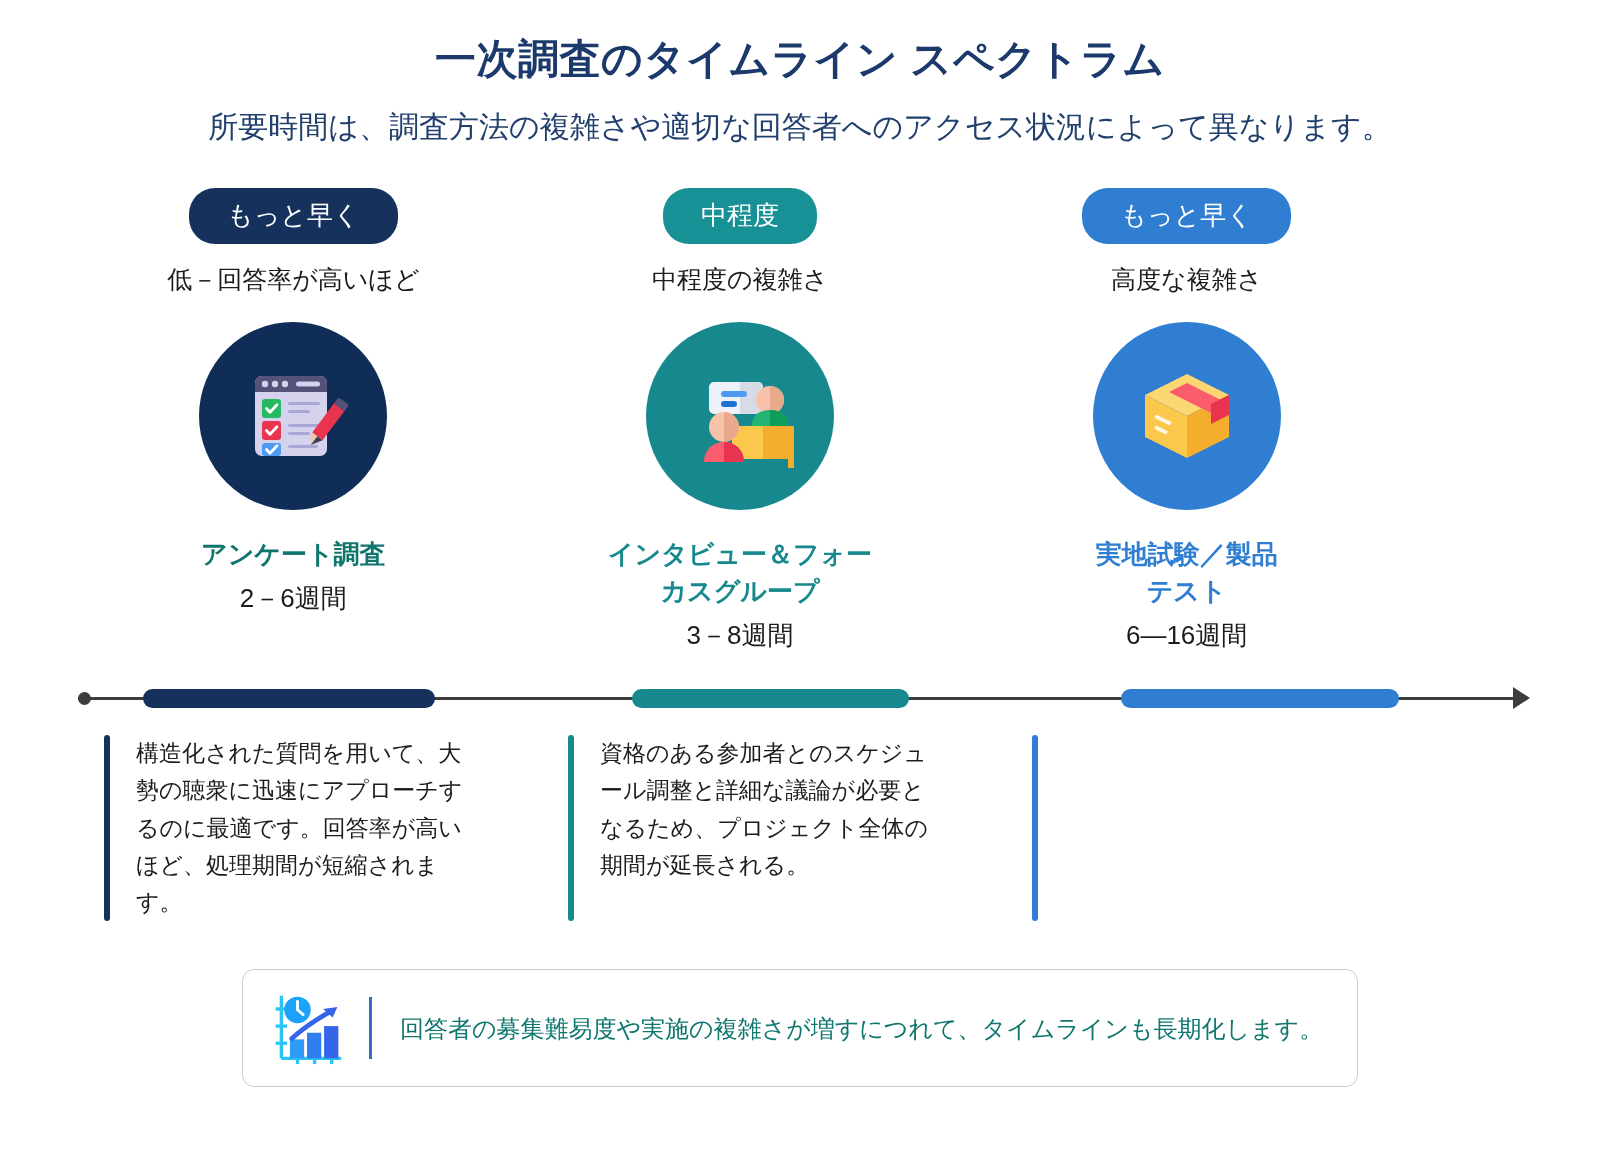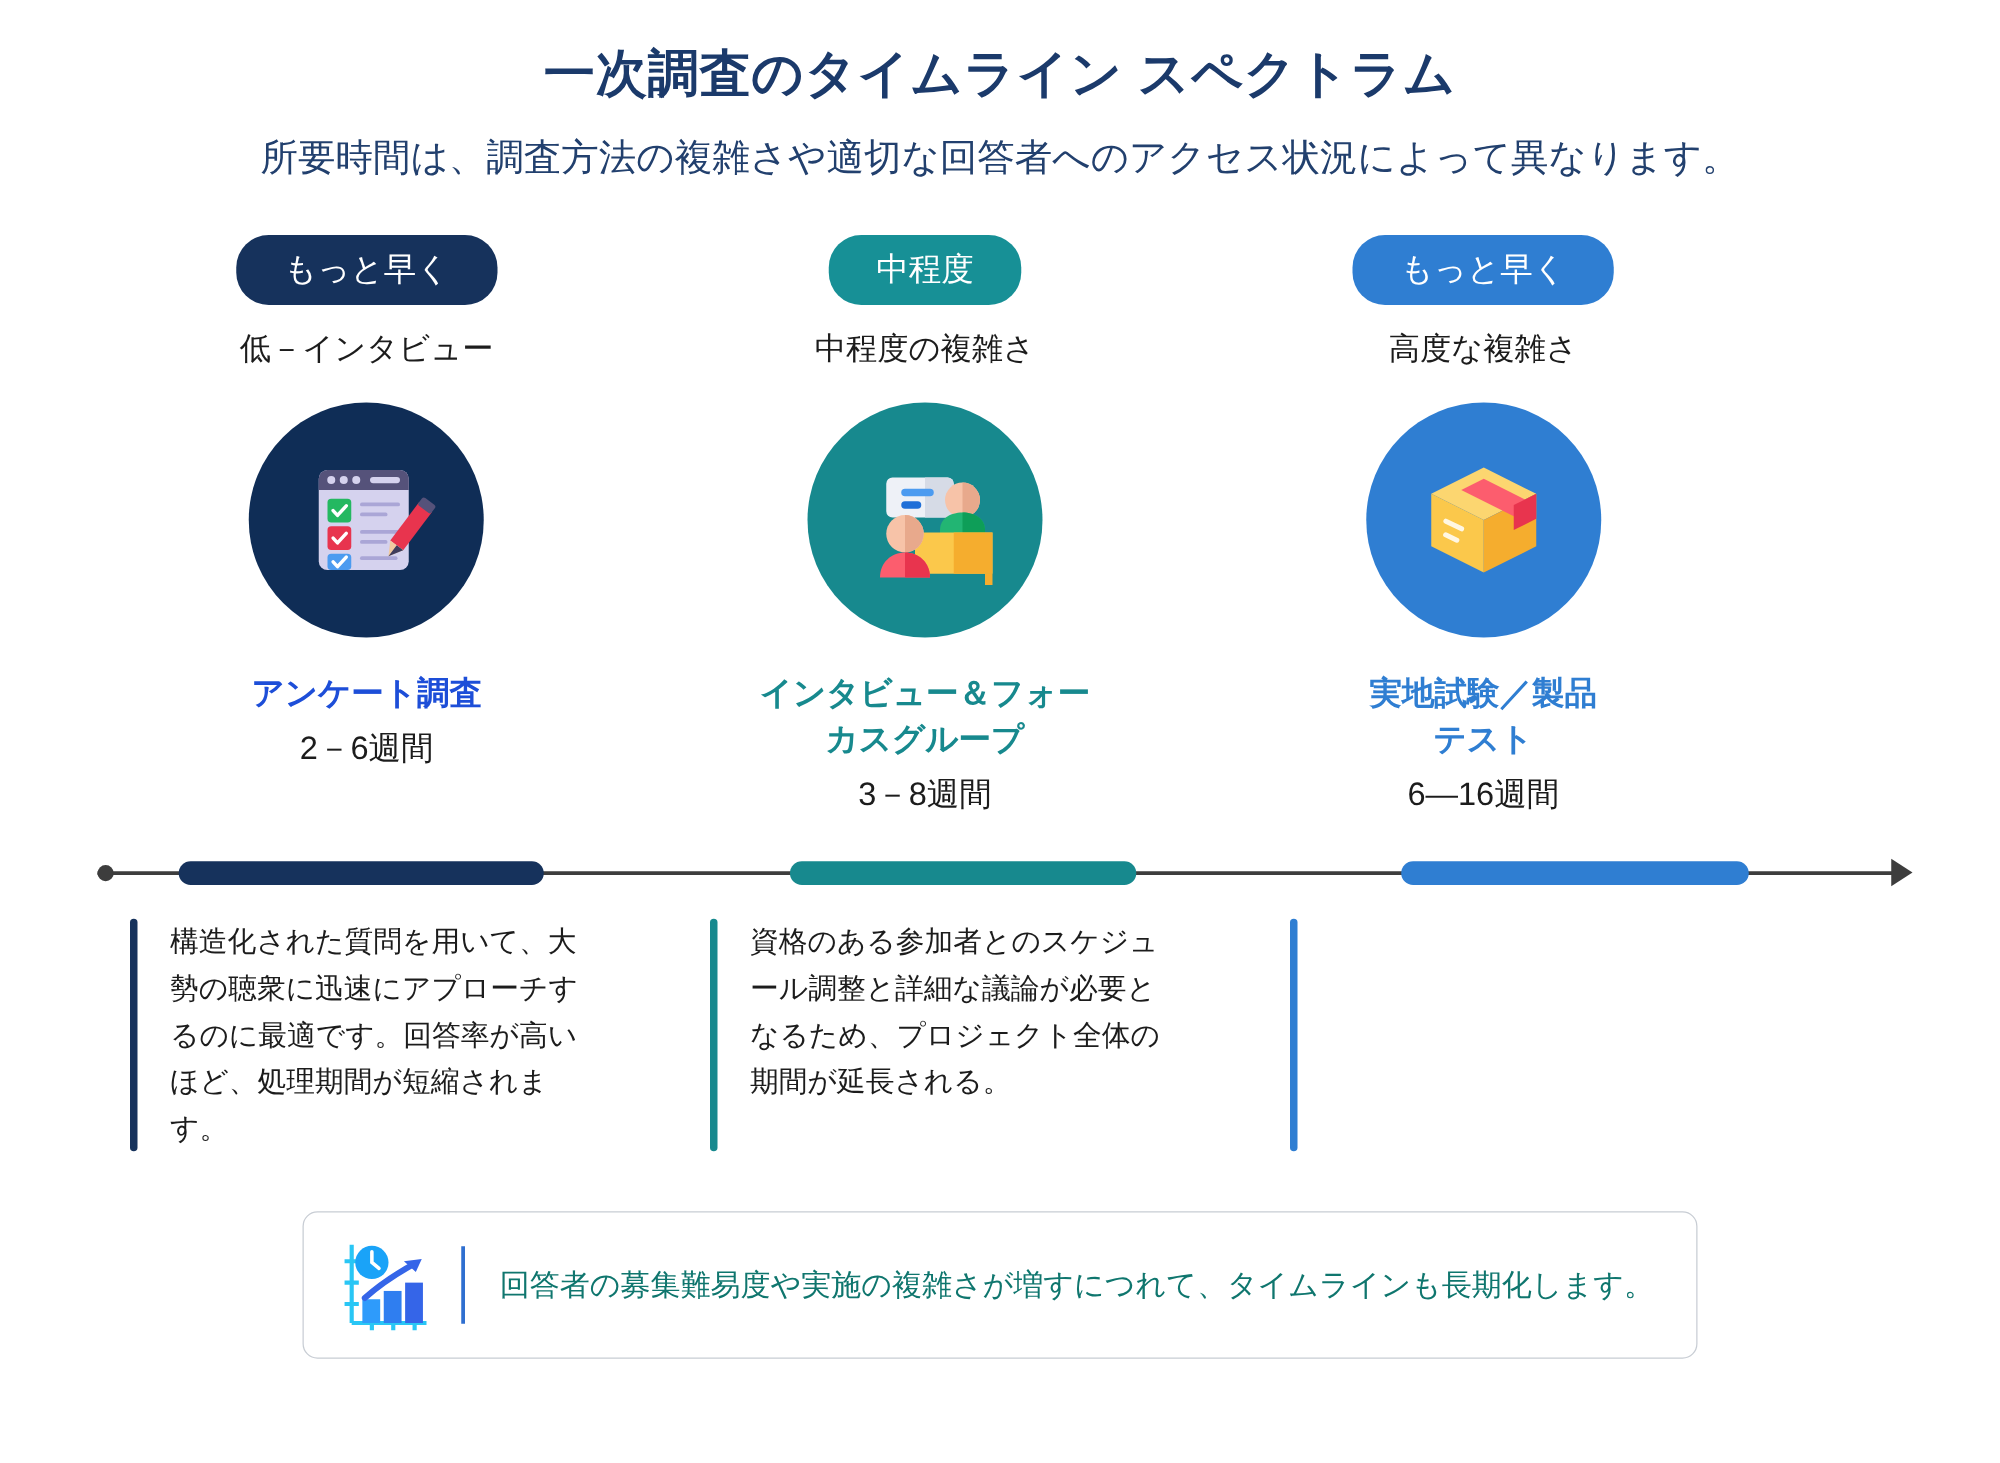--- a/index.html
+++ b/index.html
@@ -201,21 +201,21 @@
 
 <div class="header">
   <h1 class="title">一次調査のタイムライン スペクトラム</h1>
   <p class="subtitle">所要時間は、調査方法の複雑さや適切な回答者へのアクセス状況によって異なります。</p>
 </div>
 
 <div class="columns">
 
   <div class="col">
     <div class="pill" style="background:#16325c">もっと早く</div>
-    <div class="complexity">低－インタビュー</div>
+    <div class="complexity">低－回答率が高いほど</div>
     <div class="circle" style="background:#0f2d56">
       <svg width="120" height="120" viewBox="0 0 120 120">
         <rect x="22" y="20" width="72" height="80" rx="7" fill="#d5d2ee"></rect>
         <path d="M22 27a7 7 0 0 1 7-7h58a7 7 0 0 1 7 7v9H22z" fill="#55527a"></path>
         <circle cx="32" cy="28" r="3.2" fill="#d5d2ee"></circle>
         <circle cx="42" cy="28" r="3.2" fill="#d5d2ee"></circle>
         <circle cx="52" cy="28" r="3.2" fill="#d5d2ee"></circle>
         <rect x="63" y="25.5" width="24" height="5" rx="2.5" fill="#d5d2ee"></rect>
         <rect x="29" y="43" width="19" height="19" rx="3" fill="#24b861"></rect>
         <path d="M33.5 52.5l3.5 3.8 7-7.6" stroke="#fff" stroke-width="2.8" fill="none" stroke-linecap="round" stroke-linejoin="round"></path>
@@ -229,21 +229,21 @@
         <rect x="55" y="76" width="22" height="3" rx="1.5" fill="#aaa6d6"></rect>
         <rect x="55" y="89" width="30" height="3" rx="1.5" fill="#aaa6d6"></rect>
         <g transform="rotate(37 90 72)">
           <rect x="84" y="44" width="13" height="38" fill="#e8344e"></rect>
           <rect x="84" y="38" width="13" height="8" rx="2" fill="#55527a"></rect>
           <path d="M84 82h13l-6.5 11z" fill="#f0c9a0"></path>
           <path d="M90.5 87l0 6 6.5-11h-6.5z" fill="#3f3c5c"></path>
         </g>
       </svg>
     </div>
-    <div class="method-name" style="color:#1d4ed8">アンケート調査</div>
+    <div class="method-name" style="color:#0f766e">アンケート調査</div>
     <div class="duration">2－6週間</div>
   </div>
 
   <div class="col">
     <div class="pill" style="background:#179096">中程度</div>
     <div class="complexity">中程度の複雑さ</div>
     <div class="circle" style="background:#17898e">
       <svg width="120" height="120" viewBox="0 0 120 120">
         <path d="M34 26h44a5 5 0 0 1 5 5v22a5 5 0 0 1-5 5H52l-11 11V58h-7a5 5 0 0 1-5-5V31a5 5 0 0 1 5-5z" fill="#eef1f7"></path>
         <path d="M60 26h18a5 5 0 0 1 5 5v22a5 5 0 0 1-5 5H60z" fill="#d6dbe6"></path>

